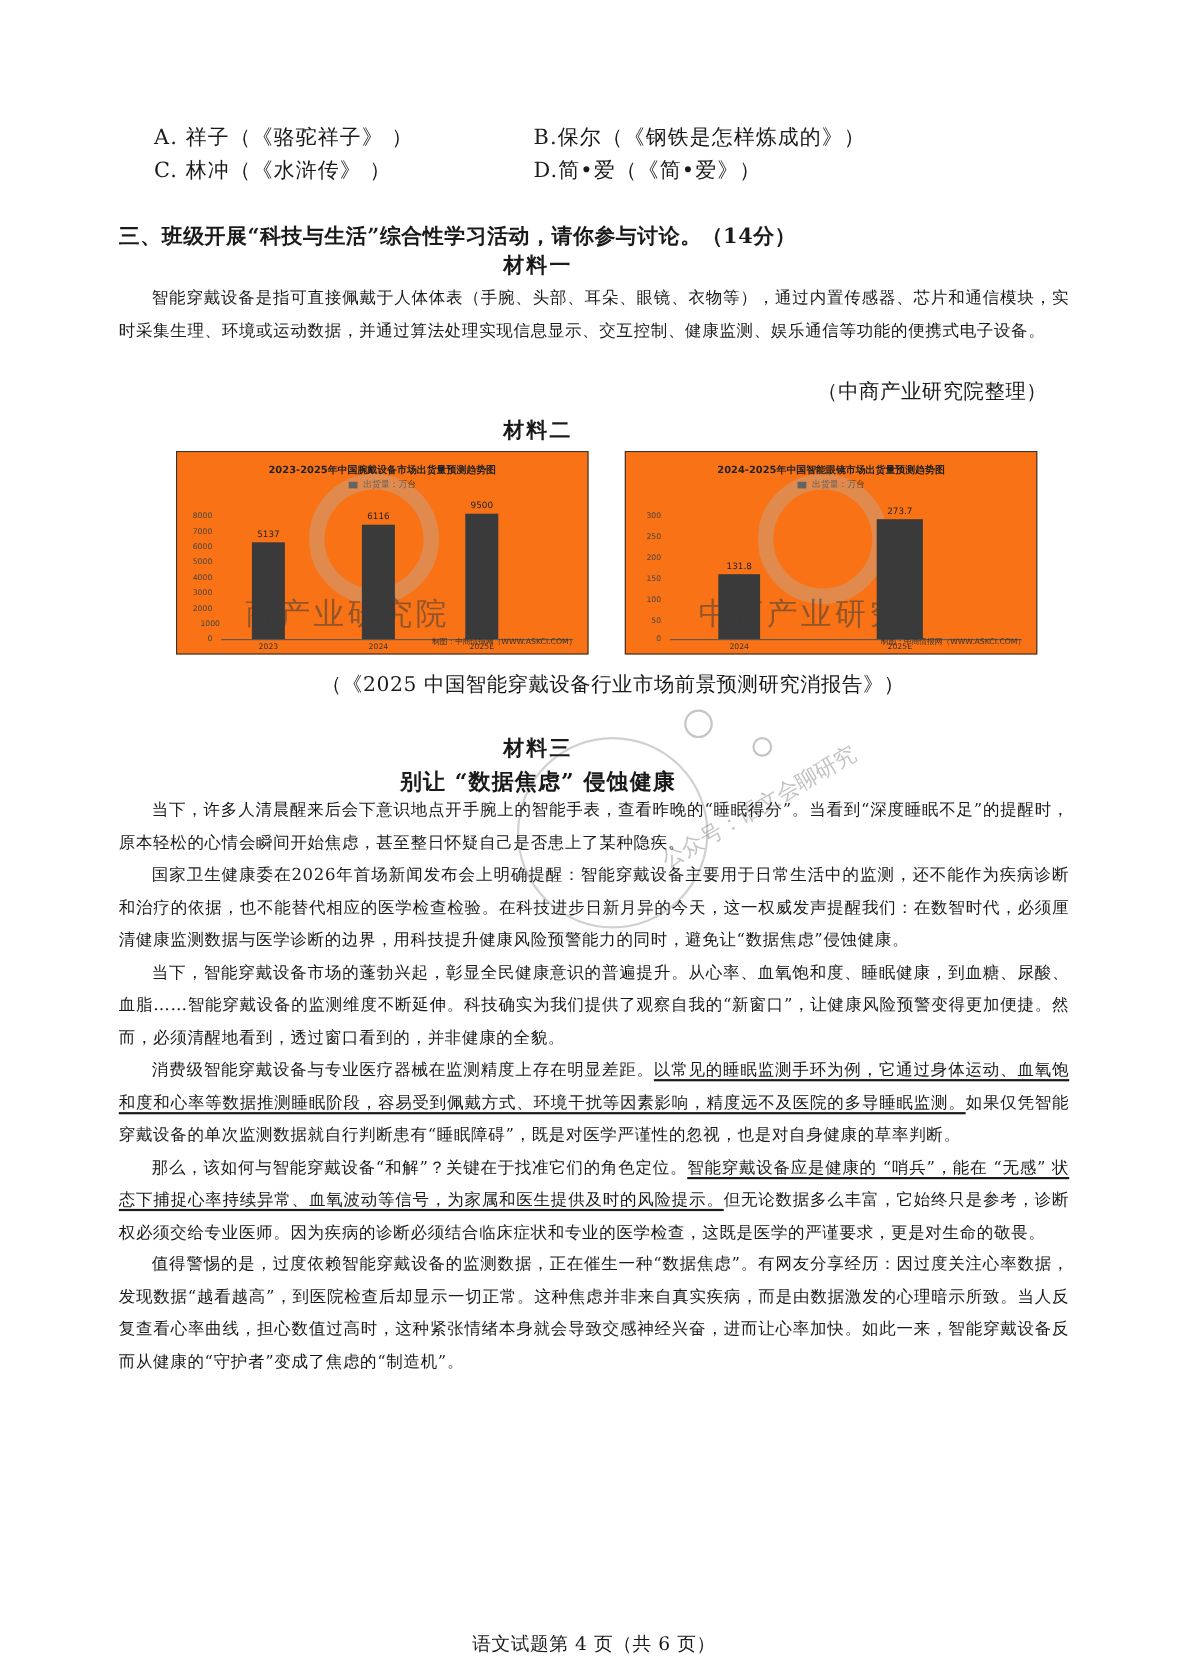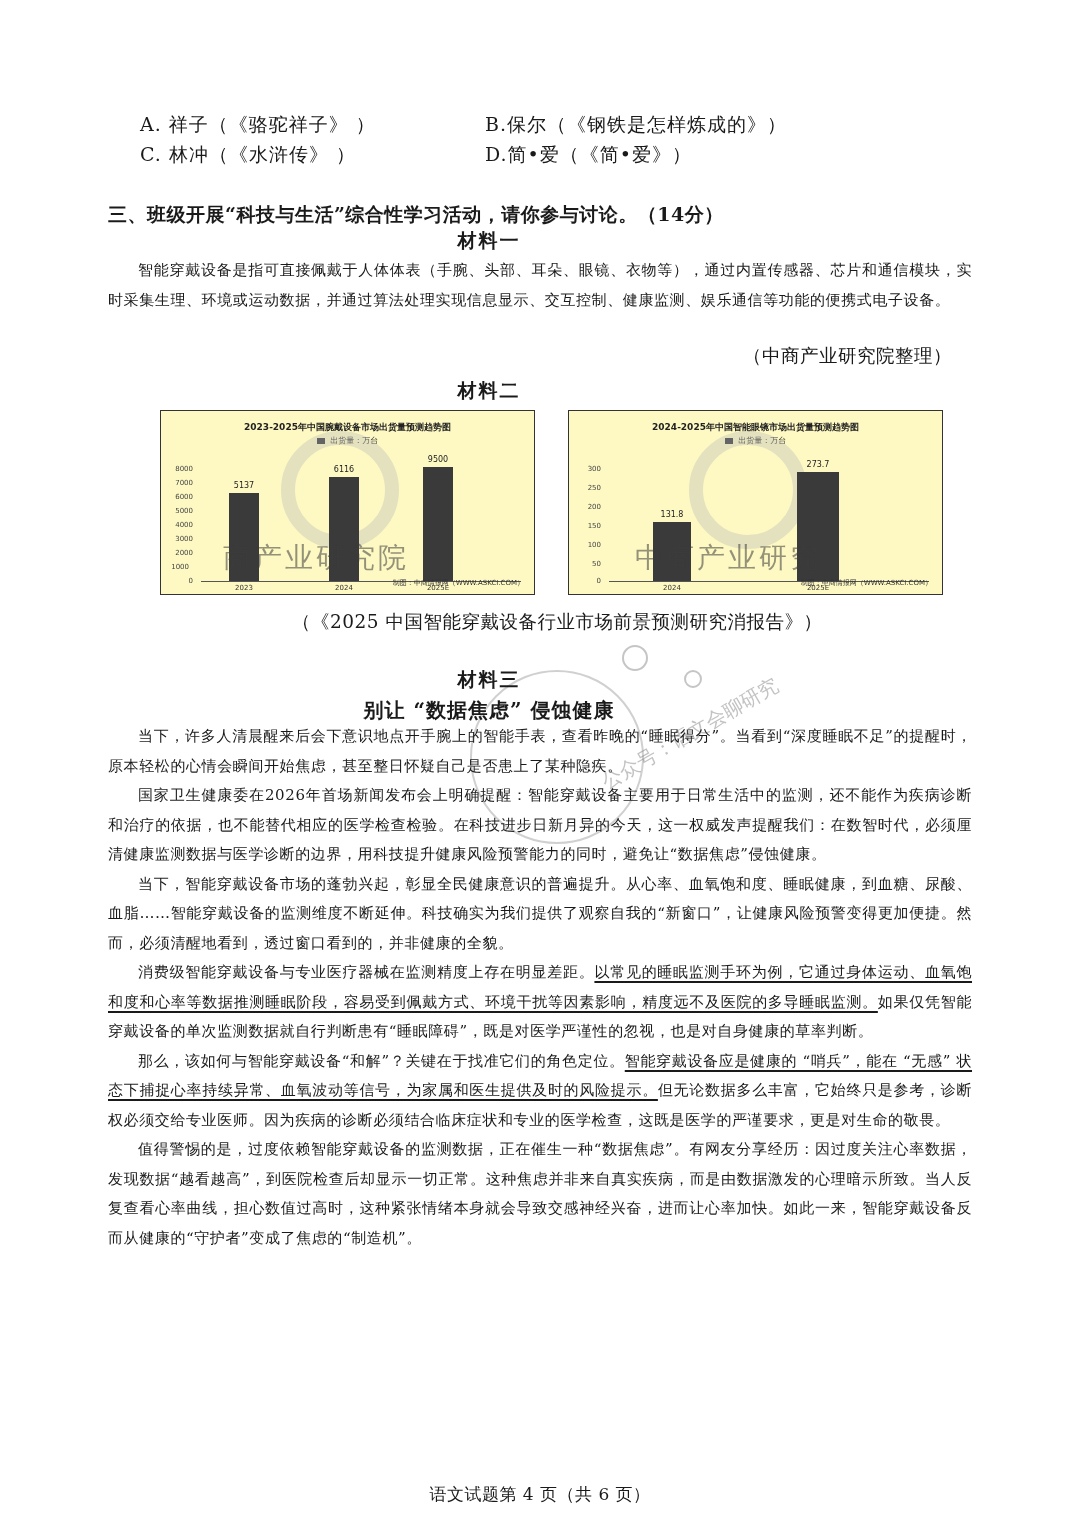--- a/index.html
+++ b/index.html
@@ -13,21 +13,21 @@
     .opt { font-size: 19px; letter-spacing: 1px; }
     .sec-title { font-size: 19px; font-weight: bold; letter-spacing: 0.5px; }
     .mat-title { font-size: 19px; font-weight: bold; text-align: center; width: 978px; left: 0; letter-spacing: 2px; }
     .para { left: 108px; width: 864px; font-size: 15px; line-height: 29.5px; letter-spacing: 0.6px; text-align: justify; }
     .para p { margin: 0; text-indent: 2em; }
     .src { font-size: 18.5px; letter-spacing: 0.5px; }
     .u { text-decoration: underline; text-decoration-thickness: 1.5px; text-underline-offset: 4px; }
 
     
     .chart {
-      position: absolute; border: 1.5px solid #333; background: #fef9c3;
+      position: absolute; border: 1.5px solid #333; background: #f97316;
       box-sizing: border-box;
     }
     .chart-title { position: absolute; top: 10px; left: 0; width: 100%; text-align: center; font-size: 9px; font-weight: bold; color: #222; font-family: "DejaVu Sans", sans-serif; }
     .chart-unit { position: absolute; top: 24px; left: 0; width: 100%; text-align: center; font-size: 8px; color: #333; font-family: "DejaVu Sans", sans-serif; }
     .chart-footer { position: absolute; right: 10px; bottom: 6px; font-size: 7px; color: #333; font-family: "DejaVu Sans", sans-serif; }
     .yaxis-label { position: absolute; font-size: 7px; color: #444; text-align: right; width: 28px; font-family: "DejaVu Sans", sans-serif; }
     .bar { position: absolute; background: #3a3a3a; }
     .bar-label { position: absolute; font-size: 8px; color: #222; text-align: center; width: 60px; font-family: "DejaVu Sans", sans-serif; }
     .x-label { position: absolute; font-size: 7px; color: #333; text-align: center; width: 60px; font-family: "DejaVu Sans", sans-serif; }
     .wm-text { position: absolute; font-size: 28px; color: rgba(60,60,60,0.55); font-family: "DejaVu Sans", sans-serif; letter-spacing: 3px; white-space: nowrap; }
@@ -65,21 +65,21 @@
       <span>出货量：万台</span>
     </div>
     <div class="wm-circle" style="left:120px; top:20px; width:90px; height:90px;"></div>
     <div class="yaxis-label" style="left:4px; top:54px;">8000</div>
     <div class="yaxis-label" style="left:4px; top:68px;">7000</div>
     <div class="yaxis-label" style="left:4px; top:82px;">6000</div>
     <div class="yaxis-label" style="left:4px; top:96px;">5000</div>
     <div class="yaxis-label" style="left:4px; top:110px;">4000</div>
     <div class="yaxis-label" style="left:4px; top:124px;">3000</div>
     <div class="yaxis-label" style="left:4px; top:138px;">2000</div>
-    <div class="yaxis-label" style="left:0; top:152px;">1000</div>
+    <div class="yaxis-label" style="left:11px; top:152px;">1000</div>
     <div class="yaxis-label" style="left:4px; top:166px;">0</div>
     <div class="abs" style="left:40px; top:170px; width:320px; height:1px; background:#555;"></div>
 
     <div class="bar" style="left:68px; top:82px; width:30px; height:88px;"></div>
     <div class="bar-label" style="left:53px; top:70px;">5137</div>
     <div class="x-label" style="left:53px; top:173px;">2023</div>
 
     <div class="bar" style="left:168px; top:66px; width:30px; height:104px;"></div>
     <div class="bar-label" style="left:153px; top:54px;">6116</div>
     <div class="x-label" style="left:153px; top:173px;">2024</div>

